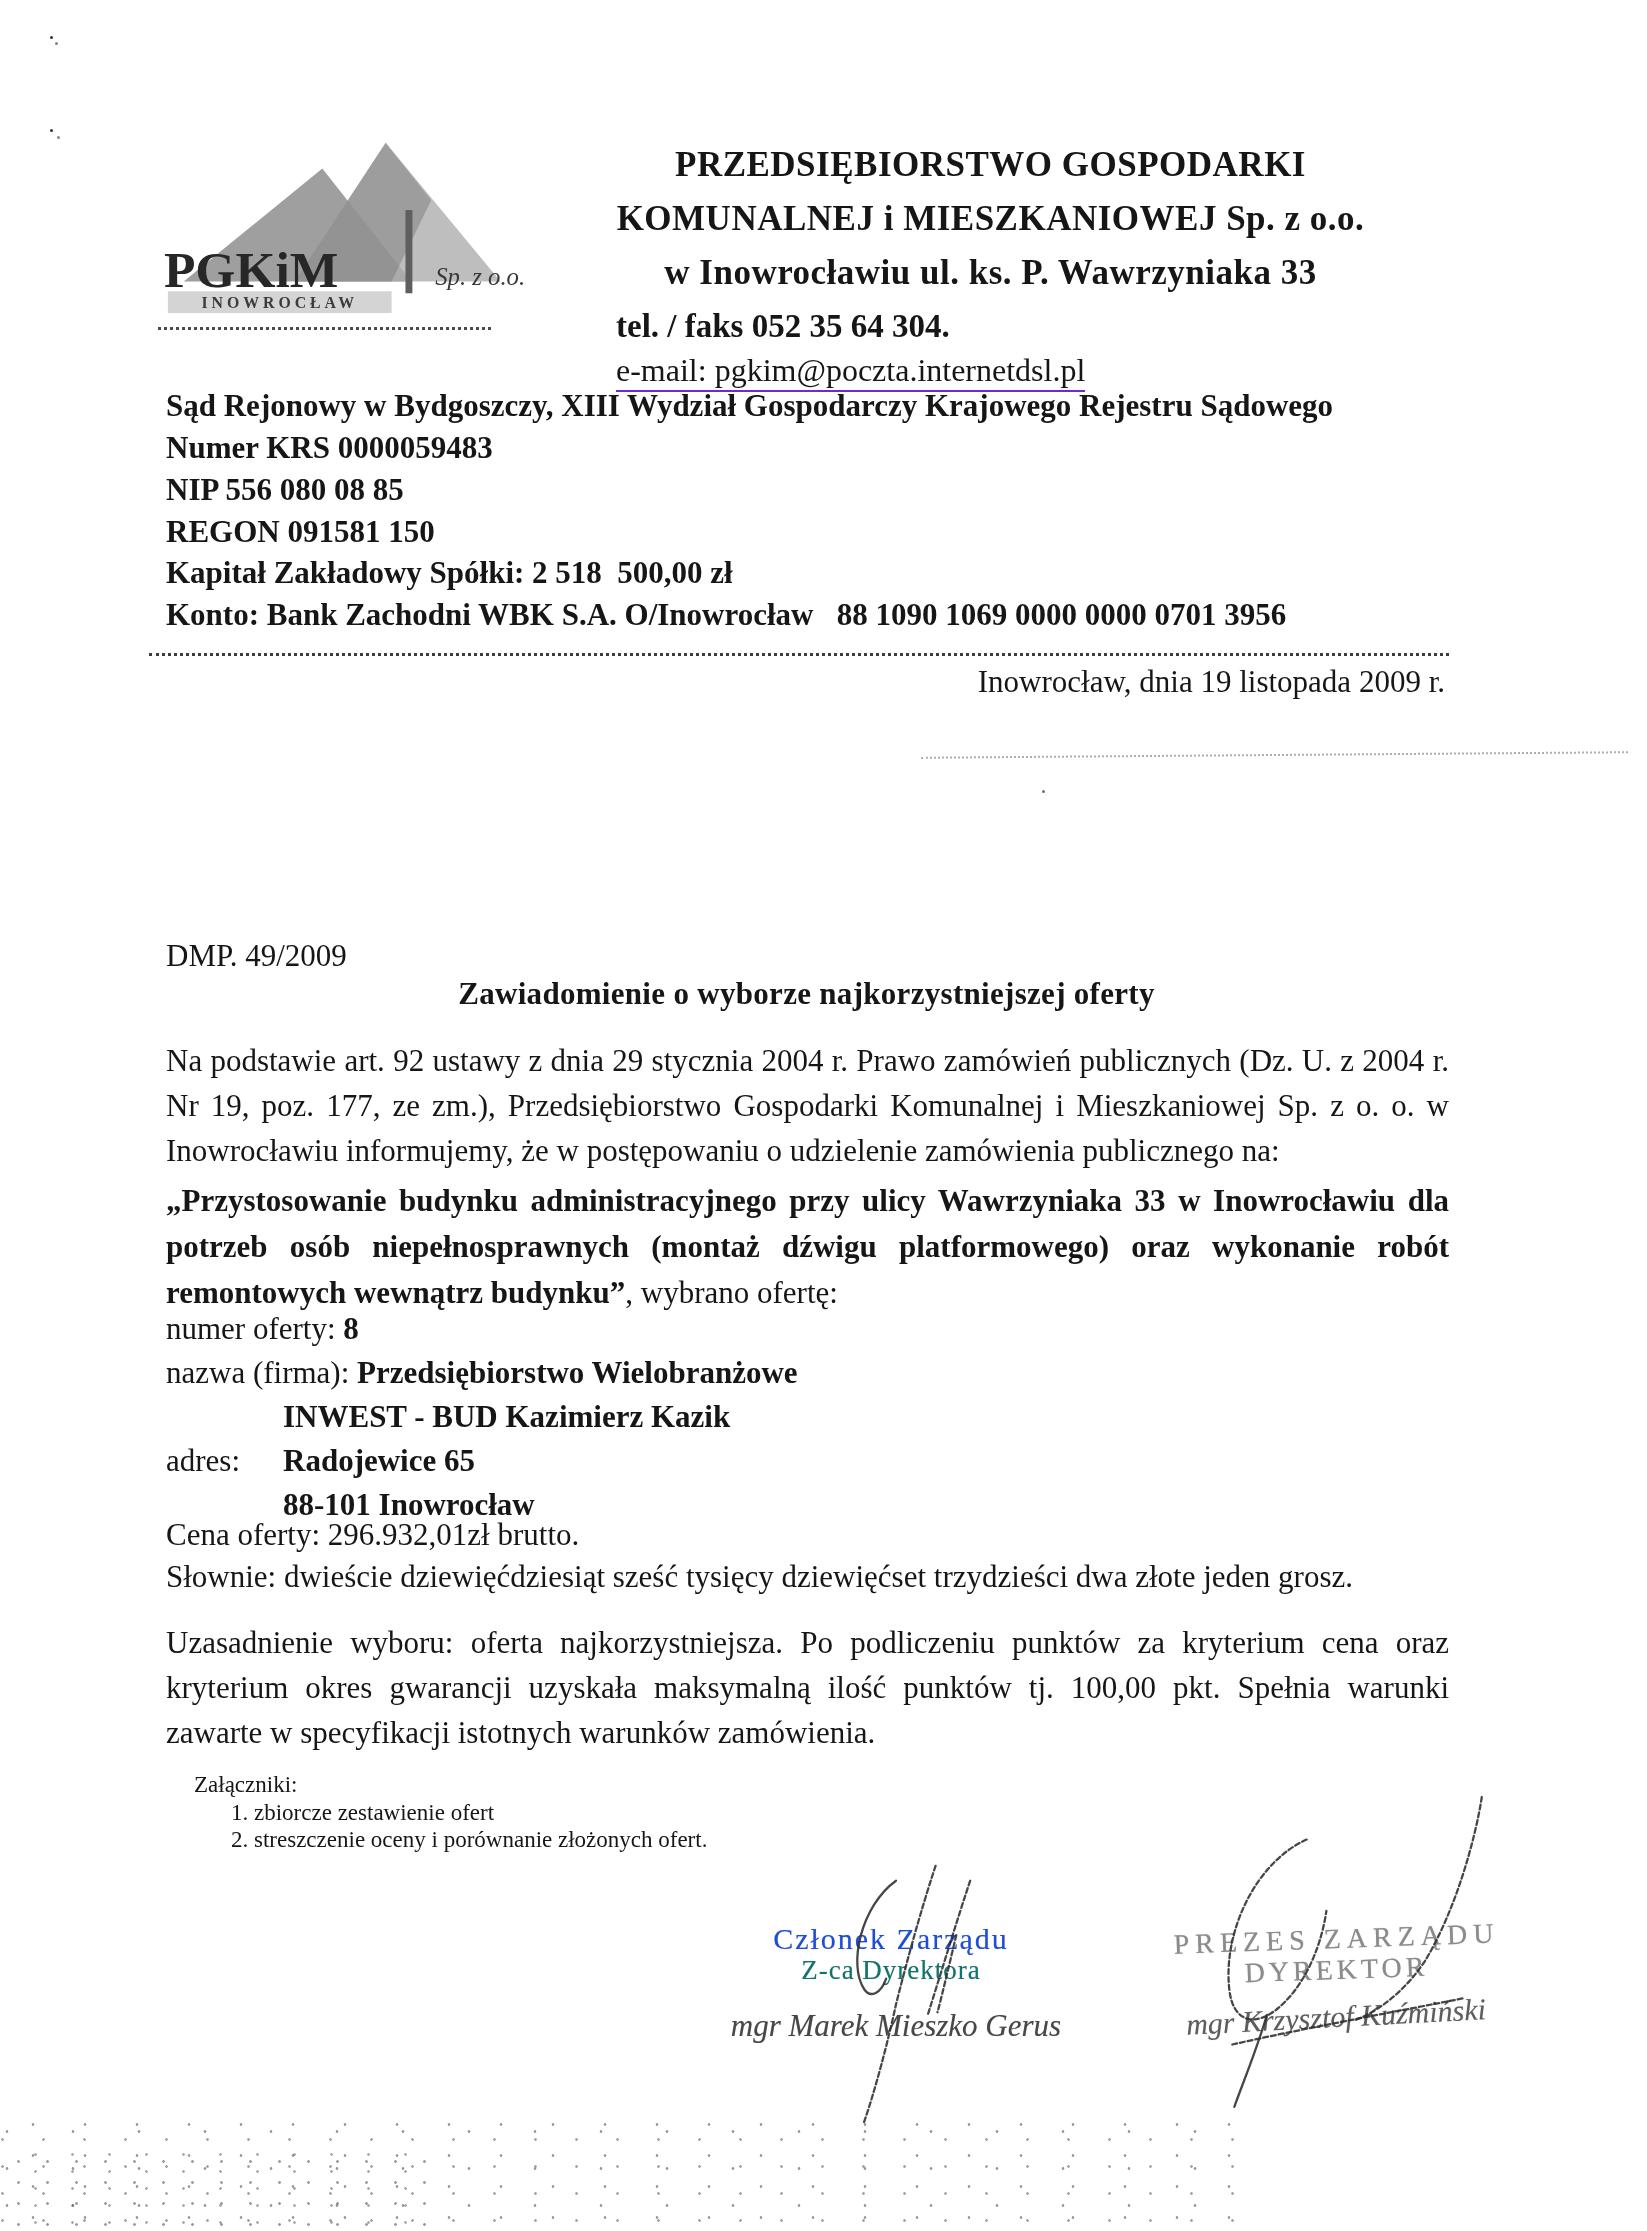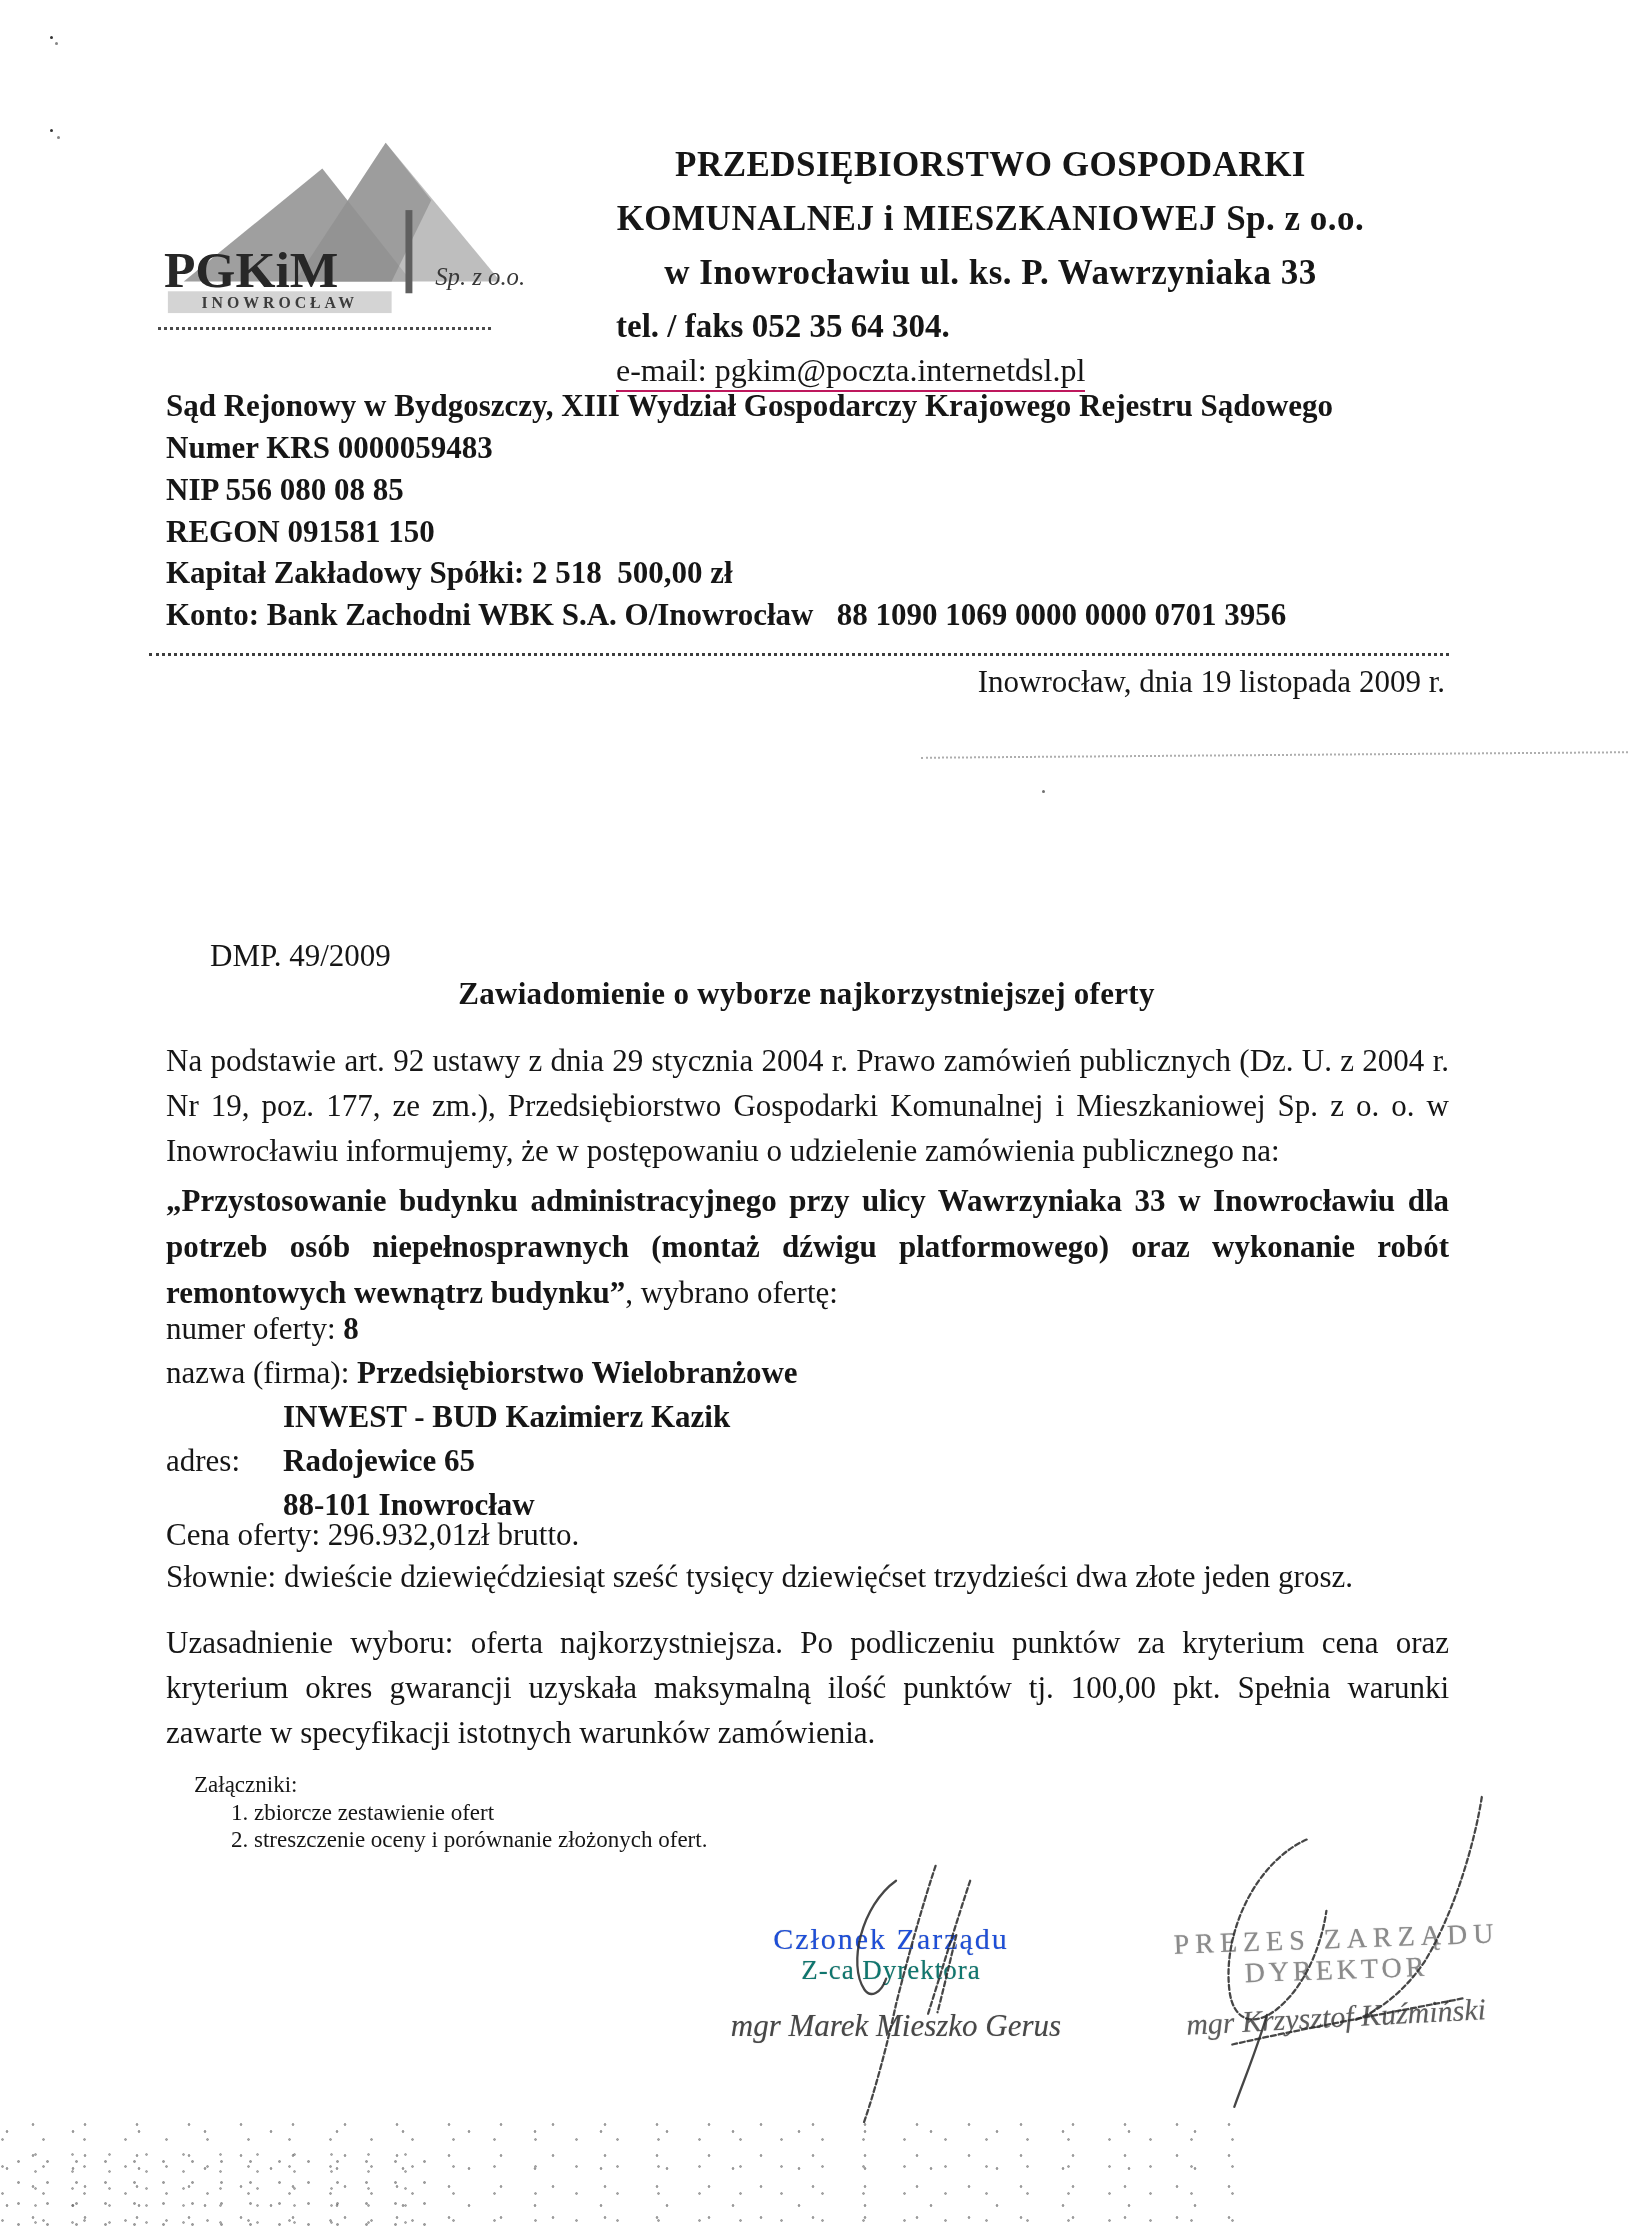--- a/index.html
+++ b/index.html
@@ -7,27 +7,27 @@
     position:relative; width:1647px; height:2232px; background:#ffffff;
     font-family:"Liberation Serif","DejaVu Serif",serif; color:#161616;
     overflow:hidden;
   }
   .abs { position:absolute; }
   
   .logo-svg { position:absolute; left:156px; top:121px; width:394px; height:200px; }
   .logo-underline { position:absolute; left:158px; top:327px; width:333px; border-top:3px dotted #4a4a4a; }
   .co-line { font-weight:bold; font-size:35px; text-align:center; width:881px; left:550px; letter-spacing:0.5px; }
   .co-sub  { font-weight:bold; font-size:33px; left:616px; }
-  .co-mail { font-size:32px; left:616px; border-bottom:2px solid #be185d; padding-bottom:1px; }
+  .co-mail { font-size:32px; left:616px; border-bottom:2px solid #6d28d9; padding-bottom:1px; }
   .reg-line { left:166px; font-weight:bold; font-size:31px; white-space:pre-wrap; }
   .dots-rule { left:149px; top:653px; width:1300px; border-top:3px dotted #3d3d3d; }
   .date-line { left:166px; top:664px; width:1279px; text-align:right; font-size:31px; }
   .faint-rule { left:921px; top:754px; width:707px; border-top:2px dotted #9a9a9a; transform:rotate(-0.45deg); opacity:.8; }
   
-  .ref-num { left:166px; top:938px; font-size:31px;margin-left:44px; }
+  .ref-num { left:166px; top:938px; font-size:31px; }
   .doc-title { left:166px; top:976px; width:1281px; text-align:center; font-weight:bold; font-size:31px; letter-spacing:0.3px; }
   .para { left:166px; width:1283px; font-size:31px; line-height:45px; text-align:justify; }
   .bold { font-weight:bold; }
   .offer { left:166px; top:1307px; font-size:31px; line-height:44px; }
   .offer .row { position:relative; white-space:pre-wrap; }
   .indent { padding-left:117px; }
   .addr-val { position:absolute; left:117px; top:0; }
   .simple-line { left:166px; font-size:31px; white-space:pre-wrap; }
   .attach { font-size:23px; line-height:27px; }
   

